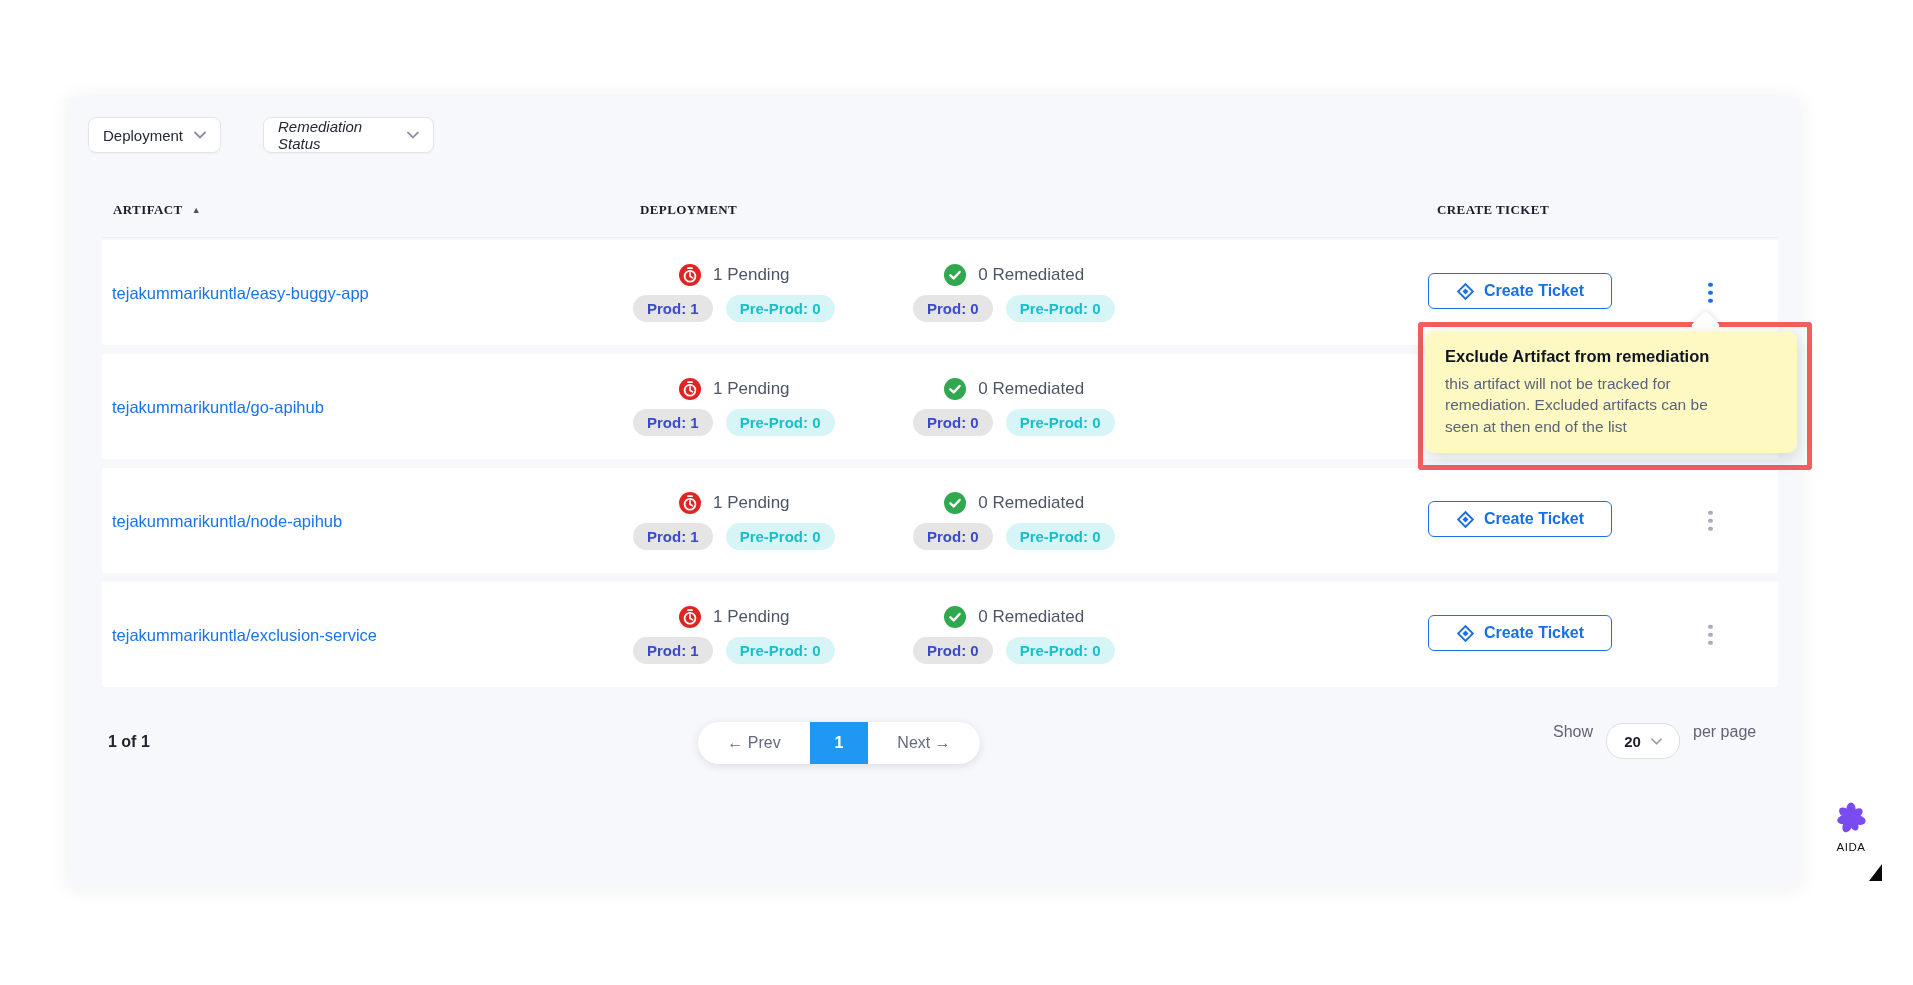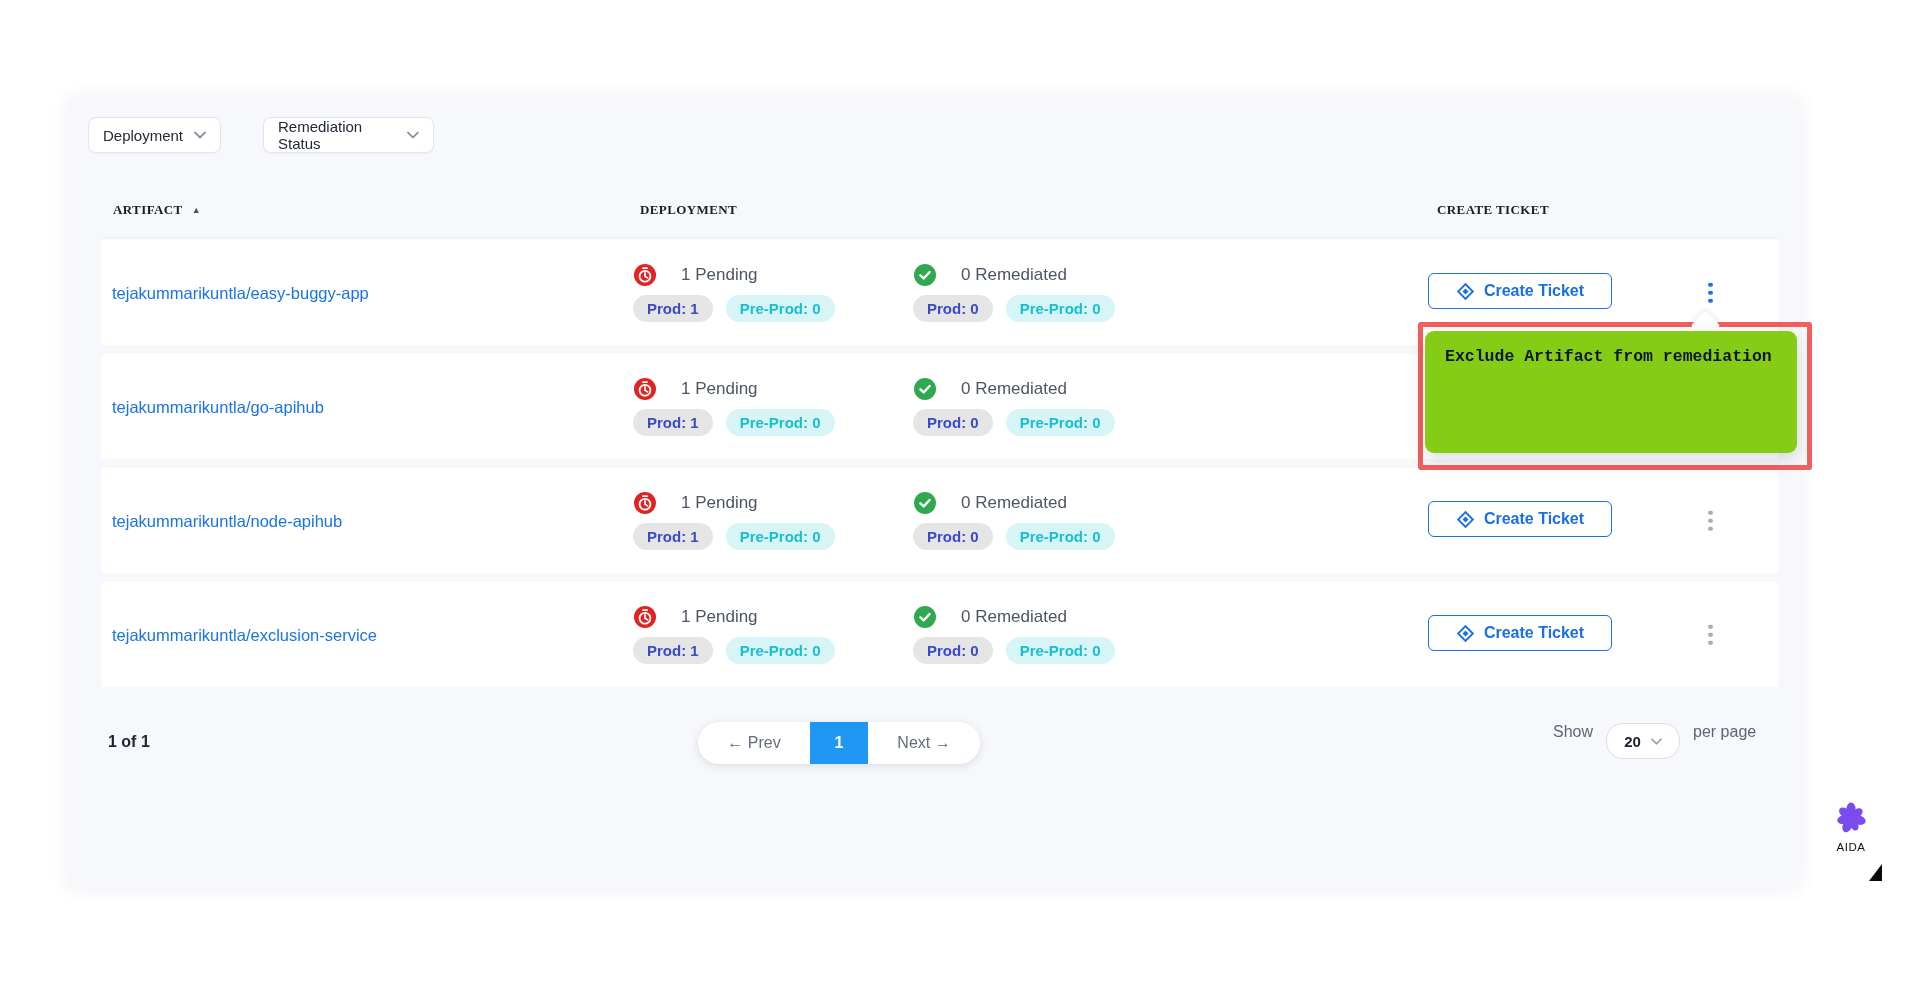--- a/index.html
+++ b/index.html
@@ -23,21 +23,21 @@
   
   .filter-btn {
     position: absolute; top: 19px; height: 36px;
     background: #fff; border: 1px solid #e3e5ec; border-radius: 8px;
     display: flex; align-items: center; justify-content: space-between;
     padding: 0 14px; font-size: 15px; color: #232936;
     box-shadow: 0 1px 2px rgba(20,30,50,.04);
     cursor: pointer;
   }
   .filter-btn.f1 { left: 20px;  width: 133px; }
-  .filter-btn.f2 { left: 195px; width: 171px; }
+  .filter-btn.f2 { left: 195px; width: 171px; font-style: italic; }
 
   
   .table-head {
     position: absolute; left: 34px; top: 94px; width: 1676px; height: 46px;
     border-bottom: 1px solid #ecedf3;
     font-family: Liberation Serif, serif;
   }
   .th {
     position: absolute; top: 10px;
     font-size: 13px; font-weight: bold; color: #181d29; letter-spacing: .4px;
@@ -58,21 +58,21 @@
   .row.r4 { top: 484px; }
 
   .artifact-link {
     position: absolute; left: 10px; top: 50%; transform: translateY(-50%);
     color: #1a73e8; font-size: 16.5px; text-decoration: none; cursor: pointer;
   }
 
   .grp { position: absolute; top: 23px; }
   .grp.pending    { left: 531px; }
   .grp.remediated { left: 811px; }
-  .stat-line { display: flex; align-items: center; gap: 24px; height: 24px; }
+  .stat-line { display: flex; align-items: center; gap: 11px; height: 24px; justify-content: center; }
   .stat-label { font-size: 17px; color: #4d5565; }
   .badge-line { display: flex; gap: 13px; margin-top: 8px; }
   .badge {
     height: 27px; border-radius: 14px; display: inline-flex; align-items: center;
     padding: 0 14px; font-size: 15px; font-weight: bold; white-space: nowrap;
   }
   .badge.prod    { background: #e5e5e5; color: #3b4bc8; }
   .badge.preprod { background: #d7f5f7; color: #17bfca; }
 
   .icon-circ { width: 24px; height: 24px; display: inline-flex; }
@@ -99,24 +99,23 @@
     position: absolute; left: 1418px; top: 322px; width: 394px; height: 148px;
     border: 5px solid #f25f5f; border-radius: 3px; z-index: 39;
   }
   .tooltip-notch {
     position: absolute; left: 1695px; top: 315px; width: 21px; height: 21px;
     background: #fff; transform: rotate(45deg); border-radius: 3px;
     box-shadow: -2px -2px 5px rgba(25,30,45,.08); z-index: 41;
   }
   .tooltip {
     position: absolute; left: 1425px; top: 331px; width: 372px; height: 122px;
-    background: #84cc16; border-radius: 9px; z-index: 42;
+    background: #fef9c3; border-radius: 9px; z-index: 42;
     box-shadow: 0 6px 18px rgba(25,30,45,.16);
     padding: 16px 20px;
-    font-family: Liberation Mono, monospace;
   }
   .tooltip-title { font-size: 16.5px; font-weight: bold; color: #10151f; margin-bottom: 7px; }
   .tooltip-body  { font-size: 15.5px; color: #59637a; line-height: 1.38; width: 295px; }
 
   
   .summary {
     position: absolute; left: 108px; top: 733px;
     font-size: 16px; font-weight: bold; color: #20252f;
   }
   .pager {
@@ -394,20 +393,21 @@
         <path d="M1 1.2 L5.5 5.8 L10 1.2" fill="none" stroke="#9298a6" stroke-width="1.6" stroke-linecap="round" stroke-linejoin="round"></path>
       </svg>
   </div>
   <span>per page</span>
 </div>
 
 <div class="annotation-box"></div>
 <div class="tooltip-notch"></div>
 <div class="tooltip">
   <div class="tooltip-title">Exclude Artifact from remediation</div>
+  <div class="tooltip-body">this artifact will not be tracked for remediation. Excluded artifacts can be seen at then end of the list</div>
 </div>
 
 <div class="aida">
   <svg width="36" height="36" viewBox="0 0 36 36">
     <g fill="#7a4cf0">
       <ellipse transform="rotate(0 18 18)" cx="18" cy="9.4" rx="4.6" ry="6.8"></ellipse>
       <ellipse transform="rotate(52 18 18)" cx="18" cy="10.2" rx="4.2" ry="6.2"></ellipse>
       <ellipse transform="rotate(105 18 18)" cx="18" cy="9.6" rx="4.6" ry="6.6"></ellipse>
       <ellipse transform="rotate(155 18 18)" cx="18" cy="10.4" rx="4.0" ry="6.0"></ellipse>
       <ellipse transform="rotate(205 18 18)" cx="18" cy="9.4" rx="4.6" ry="6.8"></ellipse>

